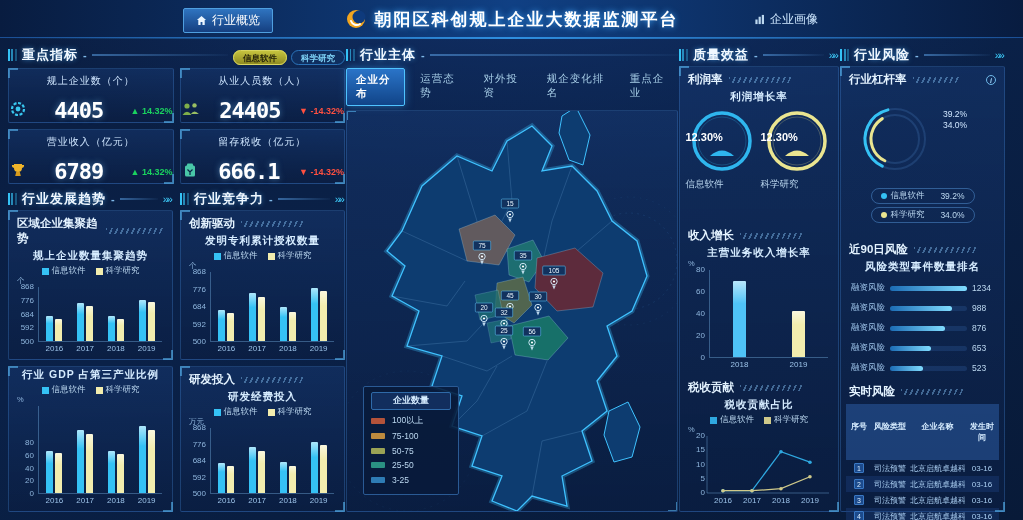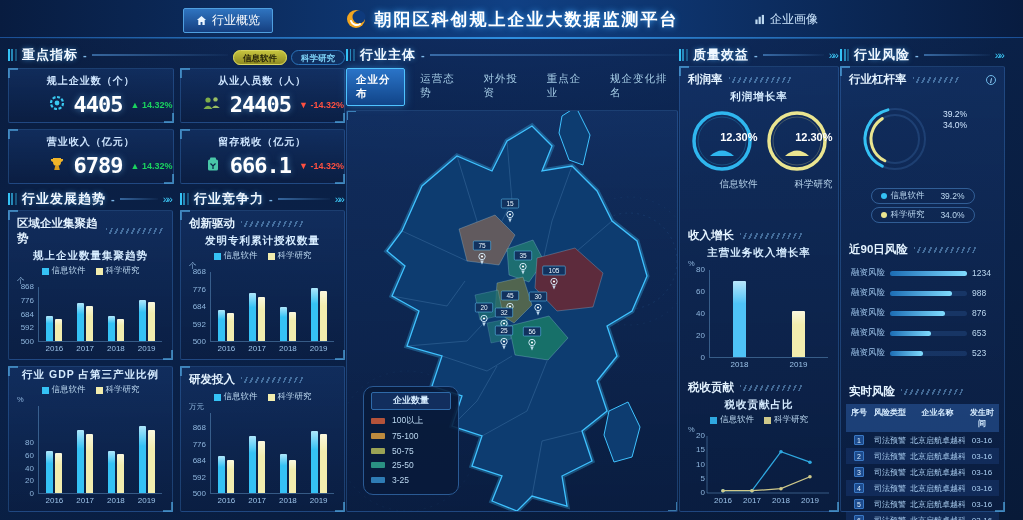--- a/index.html
+++ b/index.html
@@ -38,22 +38,22 @@
   .card::after{right:-1px;bottom:-1px;border-right:2px solid rgba(95,195,255,.55);border-bottom:2px solid rgba(95,195,255,.55)}
   .card-head{display:flex;align-items:center;gap:6px;padding:5px 8px 2px;font-size:11.5px;font-weight:bold;color:#e4f3ff;flex:none}
   .hatch{width:64px;height:6px;background:repeating-linear-gradient(115deg,rgba(130,190,240,.45) 0 1.5px,transparent 1.5px 5px)}
   .info-dot{margin-left:auto;width:10px;height:10px;border:1px solid #6fb8e8;border-radius:50%;color:#9fd4f8;font-size:7px;line-height:9px;text-align:center;font-style:italic}
   
   .pill{font-size:8.5px;padding:1.5px 9px;border-radius:8px;font-weight:bold;cursor:pointer}
   .pill-yellow{background:linear-gradient(180deg,#c6c33e,#8f8c22);color:#26230a;border:1px solid #d8d560}
   .pill-blue{background:rgba(16,48,96,.9);color:#7fd4f8;border:1px solid #2a72b8;margin-left:4px}
   .stat-grid{display:grid;grid-template-columns:1fr 1fr;gap:6px;margin-top:2px;flex:none}
   .stat-card{height:55px;cursor:pointer}
-  .stat-label{text-align:center;font-size:10px;font-weight:bold;color:#cfe6ff;padding-top:5px;letter-spacing:1px}
-  .stat-body{display:flex;align-items:center;justify-content:flex-end;gap:8px;margin-top:4px}
+  .stat-label{text-align:center;font-size:10px;font-weight:normal;color:#cfe6ff;padding-top:5px;letter-spacing:1px}
+  .stat-body{display:flex;align-items:center;justify-content:space-between;gap:8px;margin-top:10px}
   .stat-value{font-family:"DejaVu Sans Mono",monospace;font-size:22px;font-weight:bold;color:#fff;letter-spacing:-1px;text-shadow:0 0 6px rgba(120,200,255,.5)}
   .delta{font-size:9px;font-weight:bold}
   .delta.up{color:#1ad35f}.delta.down{color:#ff5040}
   .left-row{display:flex;gap:7px;flex:1;margin-top:4px;min-height:0}
   .sub-col{flex:1;display:flex;flex-direction:column;min-width:0}
   .sub-col .card{display:flex;flex-direction:column}
   .card-a{height:150px;margin-bottom:6px}
   .card-b{flex:1}
   
   .chartbox{flex:1;display:flex;flex-direction:column;min-height:0;padding-bottom:2px}
@@ -67,45 +67,45 @@
   .c-plot{position:absolute;display:flex;justify-content:space-around;align-items:flex-end;border-left:1px solid rgba(120,180,230,.4);border-bottom:1px solid rgba(120,180,230,.4)}
   .c-group{display:flex;align-items:flex-end;gap:2px;height:100%;position:relative}
   .c-bar{border-radius:1px 1px 0 0}
   .c-xlabel{position:absolute;bottom:-12px;left:50%;transform:translateX(-50%);font-size:8px;color:#9cc2e8;white-space:nowrap}
   
   .tabs{display:flex;gap:6px;margin:2px 0 4px;flex:none}
   .tab{font-size:10.5px;color:#a8cfe8;padding:4px 9px;cursor:pointer;letter-spacing:1px}
   .tab.active{background:linear-gradient(180deg,#2a74c8,#114488);border:1px solid #4fc3ff;border-radius:2px;color:#fff;font-weight:bold;box-shadow:0 0 8px rgba(60,170,255,.5)}
   .map-card{flex:1;position:relative;overflow:hidden}
   .map-card svg{position:absolute;inset:0}
-  .map-legend{position:absolute;left:16px;bottom:16px;width:96px;background:rgba(8,26,58,.88);border:1px solid #2a5a94;border-radius:10px;padding:5px 7px}
+  .map-legend{position:absolute;left:16px;bottom:16px;width:96px;background:rgba(8,26,58,.88);border:1px solid #2a5a94;border-radius:2px;padding:5px 7px}
   .ml-title{font-size:9px;color:#d6ecff;font-weight:bold;text-align:center;border:1px solid #2f6aa8;border-radius:2px;padding:1.5px 0;margin-bottom:5px;background:rgba(25,60,115,.6)}
   .ml-row{display:flex;align-items:center;gap:7px;font-size:8.5px;color:#bcd8f0;margin:4.5px 0}
   .ml-row i{width:14px;height:6px;display:inline-block;border-radius:1px}
   
   .q-card{flex:1;display:flex;flex-direction:column;min-height:0}
   .q-sec{display:flex;flex-direction:column;min-height:0}
   .q-sec1{height:156px}.q-sec2{height:152px}.q-sec3{flex:1}
   .gauges{display:flex;justify-content:space-around;padding:2px 4px 0}
-  .gauge{position:relative;width:72px;text-align:right}
+  .gauge{position:relative;width:72px;text-align:left}
   .gauge-val{position:absolute;top:25px;left:0;right:0;font-size:11px;font-weight:bold;color:#fff;letter-spacing:0}
   .gauge-label{font-size:9.5px;color:#bcd8f0;margin-top:-2px}
   
   .lev-wrap{position:relative;flex:none;height:96px}
   .lev-labels{position:absolute;left:102px;top:20px;font-size:8.5px;color:#cfe6ff;line-height:11px}
   .lev-pill{display:flex;align-items:center;justify-content:space-between;border:1px solid rgba(90,160,230,.45);border-radius:8px;padding:1px 9px;font-size:8.5px;color:#bcd8f0;margin:3px auto 0;width:104px}
   .lp-l{display:flex;align-items:center;gap:4px}
   .lp-l i{width:6px;height:6px;border-radius:50%;display:inline-block}
   .hbar-row{display:flex;align-items:center;gap:5px;font-size:8.5px;color:#9cc2e8;margin:8px 8px 0 10px}
   .hb-label{flex:none;width:34px}
   .hbar-track{flex:1;height:5px;background:rgba(40,80,140,.4);border-radius:3px}
   .hbar-fill{display:block;height:100%;border-radius:3px;background:linear-gradient(90deg,#1c6cb4,#7fdcff)}
   .hb-val{flex:none;width:24px;color:#bcd8f0}
   .tbl{margin:3px 5px 5px;font-size:8px;color:#a9cdf0}
-  .tbl-head{display:grid;grid-template-columns:22px 36px 1fr 30px;gap:2px;background:rgba(45,95,170,.5);padding:3px 2px;color:#d6ecff;font-weight:bold}
+  .tbl-head{display:grid;grid-template-columns:22px 36px 1fr 30px;gap:2px;background:rgba(45,95,170,.5);padding:17px 2px;color:#d6ecff;font-weight:bold}
   .tbl-row{display:grid;grid-template-columns:22px 36px 1fr 30px;gap:2px;padding:2.5px 2px;align-items:center;cursor:pointer}
   .tbl-row:nth-child(odd){background:rgba(26,60,120,.45)}
   .idx{width:10px;height:10px;background:#1c4a8c;border:1px solid #3a78c4;color:#d8ecff;display:flex;align-items:center;justify-content:center;border-radius:1px;font-size:7px;margin:0 auto}
   .tname{white-space:nowrap;overflow:hidden}
   .tbl-head span{text-align:center}
   .tbl-row span{text-align:center}
   .tbl-row .tname{text-align:left}
 </style>
 </head>
 <body>
@@ -359,20 +359,21 @@
                 </div>
               </div>
             </div>
         </div>
         <div class="card card-b">
           <div class="card-head">
             <span>研发投入</span>
             <span class="hatch"></span>
           </div>
           <div class="chartbox">
+              <div class="chart-title">研发经费投入</div>
               <div class="legend">
                 <span class="lg-item">
                   <i style="background: rgb(53, 194, 245);"></i>
                   <span>信息软件</span>
                 </span>
                 <span class="lg-item">
                   <i style="background: rgb(242, 237, 174);"></i>
                   <span>科学研究</span>
                 </span>
               </div>
@@ -416,22 +417,22 @@
     <div class="sec-head">
       <span class="bars-icon"></span>
       <span class="sec-title">行业主体</span>
       <span class="sec-dash">-</span>
       <span class="sec-line"></span>
     </div>
     <div class="tabs" id="tabs">
         <div class="tab active">企业分布</div>
         <div class="tab">运营态势</div>
         <div class="tab">对外投资</div>
+        <div class="tab">规企变化排名</div>
         <div class="tab">重点企业</div>
-        <div class="tab">规企变化排名</div>
       </div>
     <div class="card map-card">
       <svg viewBox="0 0 330 412" preserveAspectRatio="xMidYMid meet">
         <g opacity="0.5">
           <circle cx="282" cy="150" r="48" fill="none" stroke="rgba(80,160,230,.25)" stroke-dasharray="2 4"></circle>
           <circle cx="282" cy="150" r="64" fill="none" stroke="rgba(80,160,230,.18)" stroke-dasharray="1.5 5"></circle>
           <circle cx="60" cy="330" r="70" fill="none" stroke="rgba(80,160,230,.12)" stroke-dasharray="2 5"></circle>
         </g>
         <polygon points="55,120 75,75 110,45 145,60 160,30 185,15 205,35 195,60 225,55 250,80 265,110 290,130 300,165 285,200 260,215 270,245 250,270 260,300 235,320 245,350 215,365 220,395 185,385 170,400 145,390 155,365 125,355 135,325 105,315 115,285 85,275 95,245 60,235 72,200 45,185 58,155 40,140" fill="none" stroke="rgba(63,194,255,.3)" stroke-width="5"></polygon>
         <polygon points="55,120 75,75 110,45 145,60 160,30 185,15 205,35 195,60 225,55 250,80 265,110 290,130 300,165 285,200 260,215 270,245 250,270 260,300 235,320 245,350 215,365 220,395 185,385 170,400 145,390 155,365 125,355 135,325 105,315 115,285 85,275 95,245 60,235 72,200 45,185 58,155 40,140" fill="#0d3c70" stroke="#3fc2ff" stroke-width="1.3"></polygon>
@@ -697,20 +698,21 @@
               <span>34.0%</span>
             </div>
           </div>
       </div>
       <div class="q-sec" style="height:142px">
         <div class="card-head">
           <span>近90日风险</span>
           <span class="hatch"></span>
         </div>
         <div id="risk-rank">
+            <div class="chart-title">风险类型事件数量排名</div>
             <div class="hbar-row">
               <span class="hb-label">融资风险</span>
       <span class="hbar-track">
                 <span class="hbar-fill" style="width:100%"></span>
               </span>
       <span class="hb-val">1234</span>
             </div>
             <div class="hbar-row">
               <span class="hb-label">融资风险</span>
       <span class="hbar-track">

